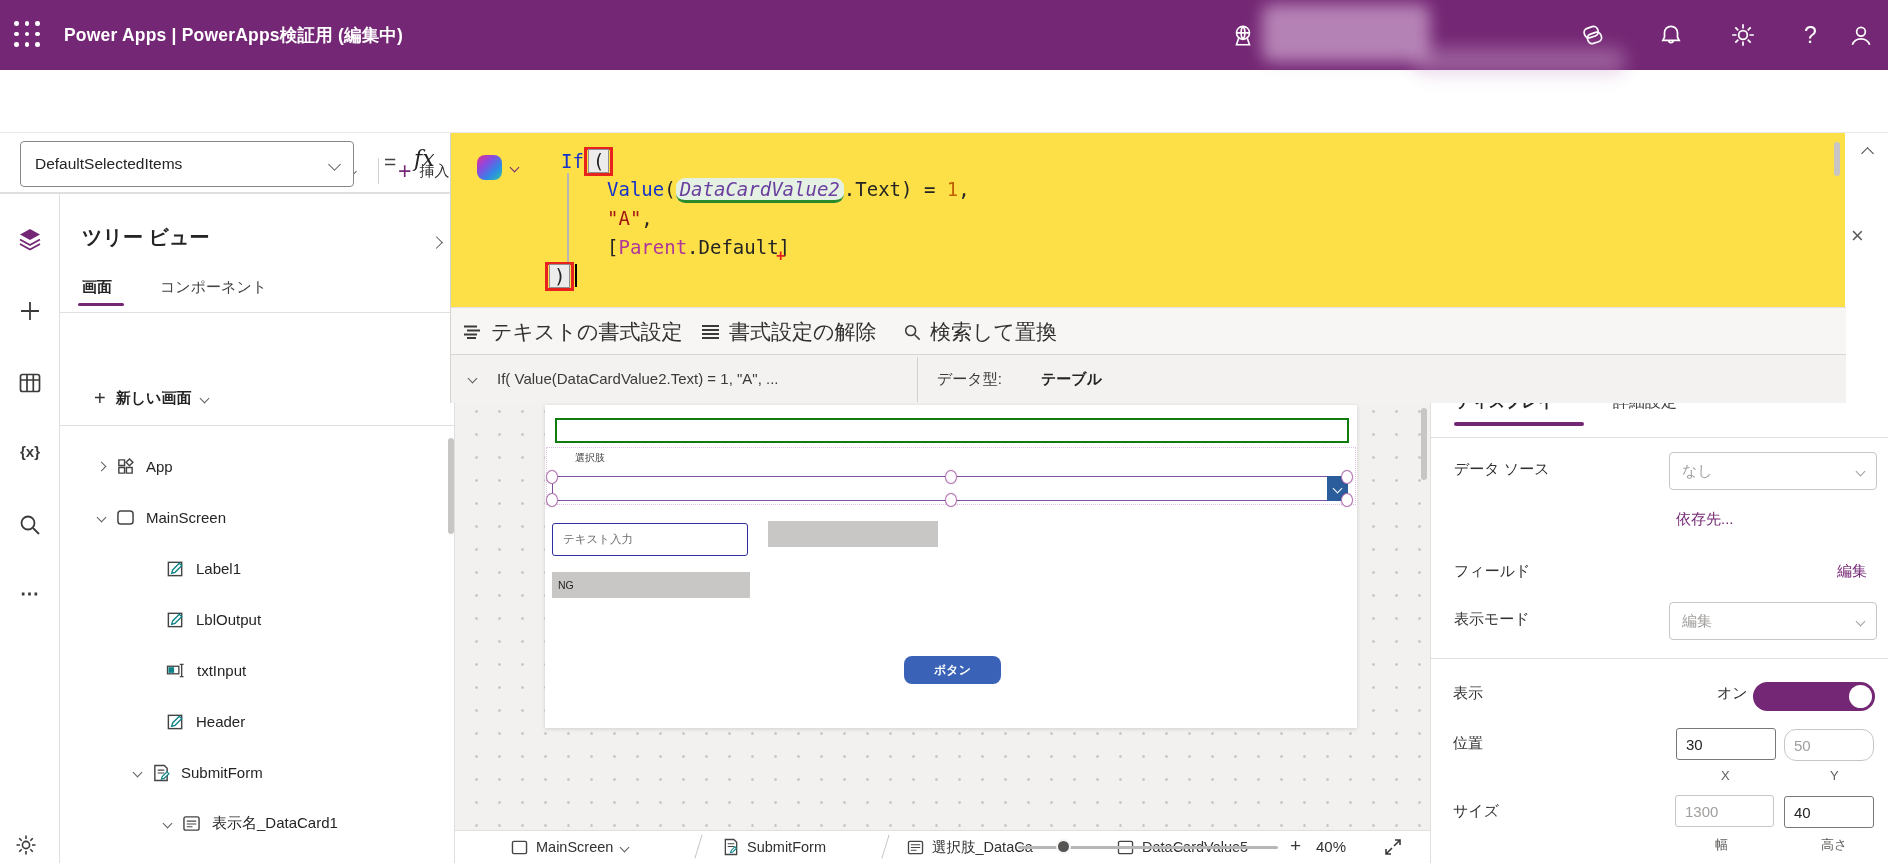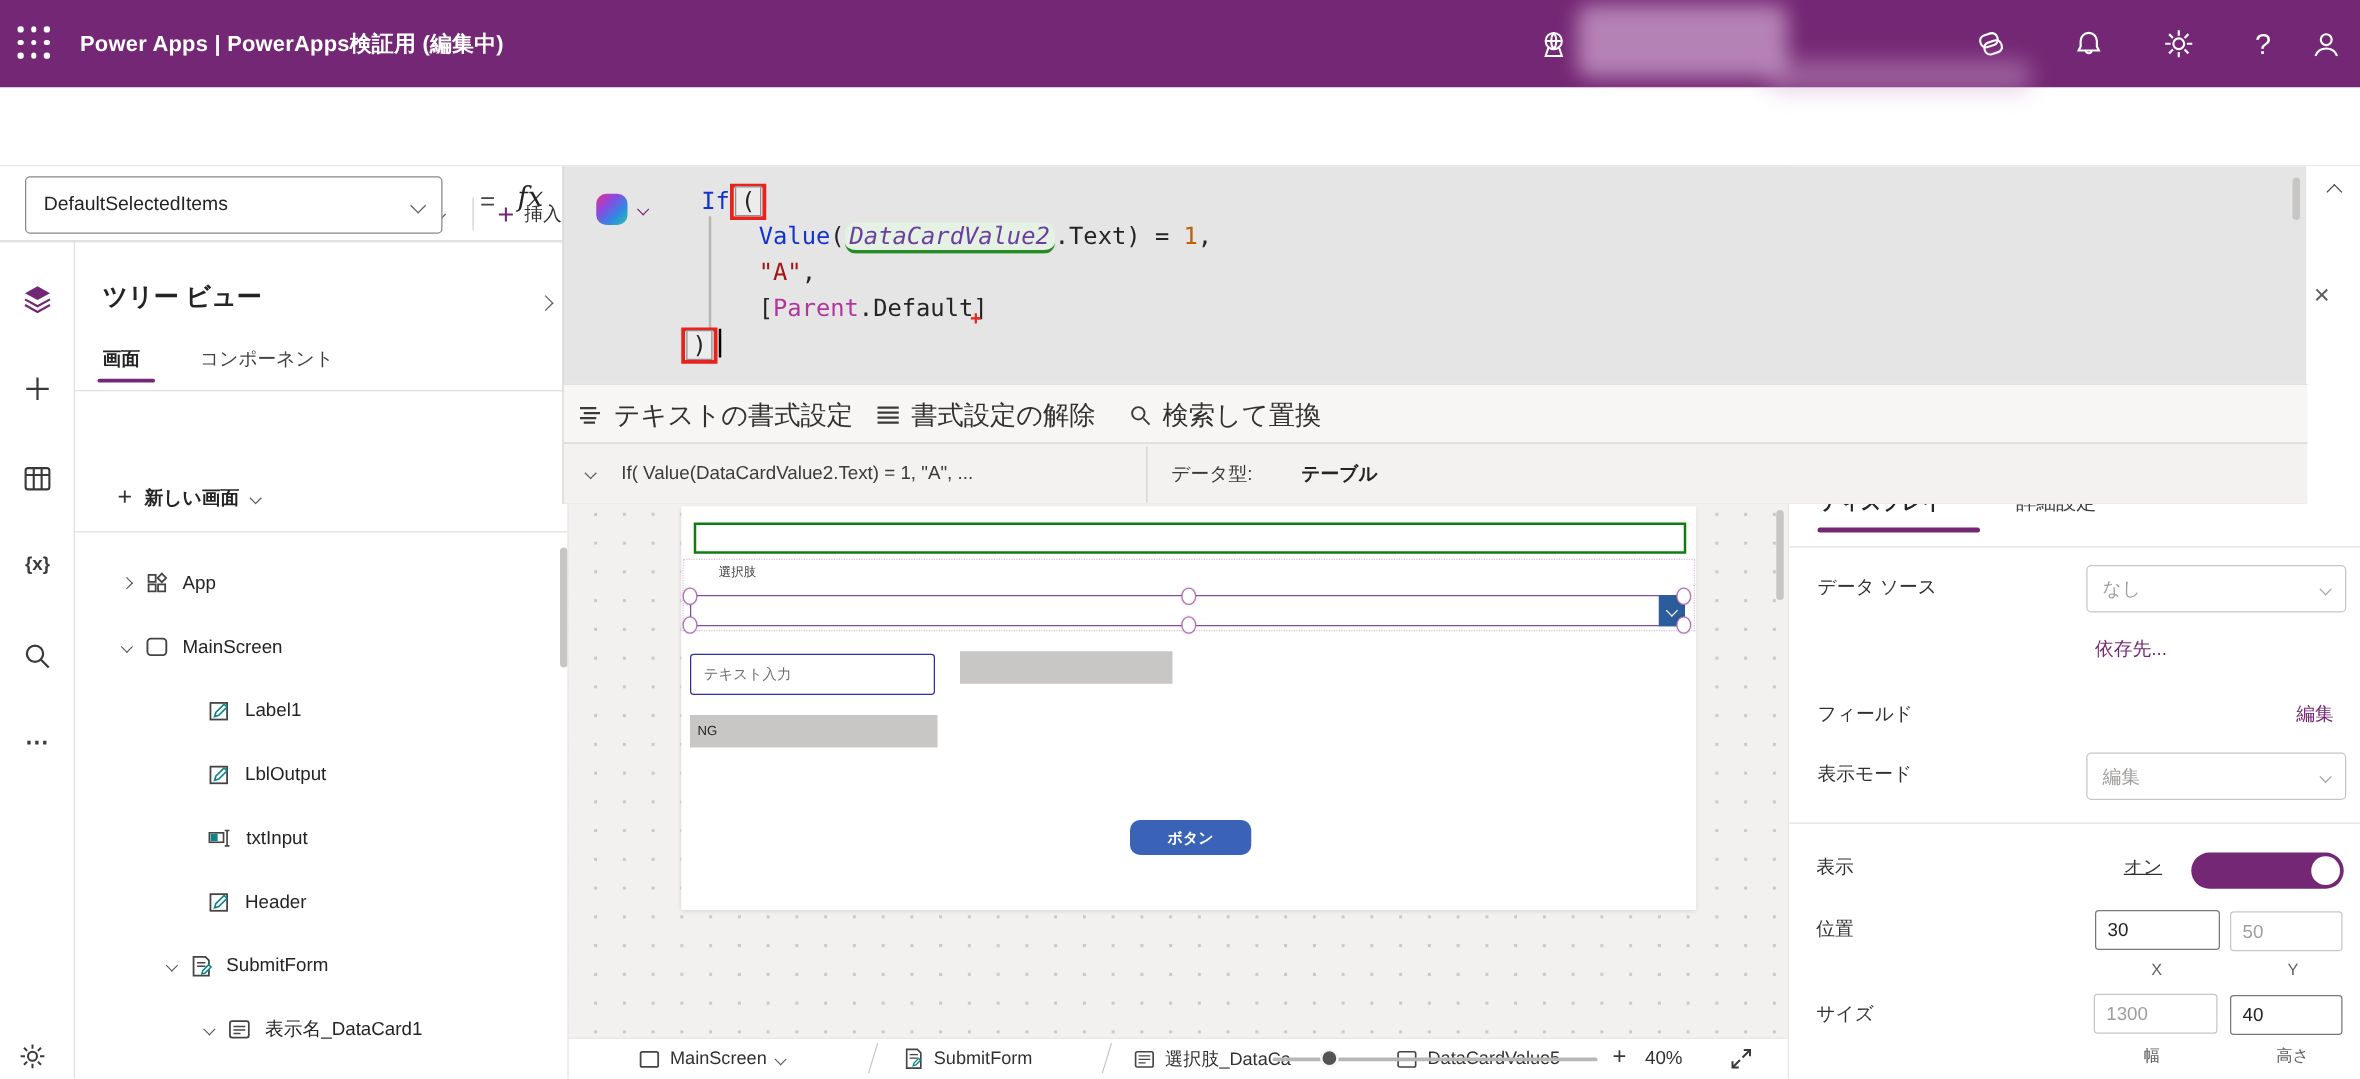--- a/index.html
+++ b/index.html
@@ -88,21 +88,21 @@
   .plink{font-size:15px;color:#742774;}
   .pdrop{width:208px;height:38px;border:1px solid #c8c6c4;border-radius:4px;box-sizing:border-box;display:flex;align-items:center;padding:0 12px;color:#a19f9d;font-size:15px;background:#fff;}
   .pdrop .chev{margin-left:auto;color:#a19f9d;}
   .pinput{height:32px;border-radius:3px;box-sizing:border-box;font-size:15px;padding:0 9px;display:flex;align-items:center;background:#fff;}
   .pen{border:1px solid #7a7874;color:#242424;}
   .pdis{border:1px solid #c8c6c4;color:#a19f9d;}
   .axlbl{font-size:13px;color:#605e5c;}
   #toggle{left:322px;top:549px;width:122px;height:29px;background:#742774;border-radius:15px;}
   #toggle i{position:absolute;right:3px;top:3px;width:23px;height:23px;background:#fff;border-radius:50%;}
   
-  #fx-overlay{left:450px;top:133px;width:1395px;height:270px;background:#e5e5e5;border-left:1px solid #d6d4d2;border-bottom:1px solid #d0cecb;box-sizing:border-box;z-index:20;}
+  #fx-overlay{left:450px;top:133px;width:1395px;height:270px;background:#fde047;border-left:1px solid #d6d4d2;border-bottom:1px solid #d0cecb;box-sizing:border-box;z-index:20;}
   #copilotBtn{left:26px;top:22px;display:flex;align-items:center;gap:9px;}
   #copilotIcon{width:25px;height:25px;border-radius:8px;background:linear-gradient(135deg,#e8308a 0%,#8a4ae0 35%,#2e8ae5 68%,#2fc2a5 100%);}
   #copilotBtn .chev{color:#742774;}
   .fline{position:absolute;font-family:"DejaVu Sans Mono",monospace;font-size:19px;line-height:26px;white-space:pre;color:#242424;}
   .tk-fn{color:#1433cc;}
   .tk-num{color:#c06000;}
   .tk-str{color:#a31515;}
   .tk-parent{color:#b0369b;}
   .pill{background:#e4f1e3;border-bottom:3px solid #2a8a2a;border-radius:9px;padding:0 4px;font-style:italic;color:#6b3fa0;}
   .redann{display:inline-block;border:3px solid #e8231d;padding:0 1px;line-height:1.2;}
@@ -438,28 +438,28 @@
     <span class="abs plink" style="left:406px;top:429px;">編集</span>
 
     <span class="abs plabel" style="left:23px;top:477px;">表示モード</span>
     <div class="abs pdrop" style="left:238px;top:469px;">
       <span>編集</span>
       <span class="chev sm"></span>
     </div>
     <div class="abs hrule" style="left:0;top:525px;width:458px;"></div>
 
     <span class="abs plabel" style="left:22px;top:551px;">表示</span>
-    <span class="abs plabel" style="left:268px;top:551px;text-decoration:underline;">オン</span>
+    <span class="abs plabel" style="left:286px;top:551px;">オン</span>
     <div id="toggle" class="abs">
         <i></i>
       </div>
 
     <span class="abs plabel" style="left:22px;top:601px;">位置</span>
     <div class="abs pinput pen" style="left:245px;top:595px;width:100px;">30</div>
-    <div class="abs pinput pdis" style="left:353px;top:596px;width:90px;">50</div>
+    <div class="abs pinput pdis" style="left:353px;top:596px;width:90px;border-radius:12px;">50</div>
     <span class="abs axlbl" style="left:290px;top:635px;">X</span>
     <span class="abs axlbl" style="left:399px;top:635px;">Y</span>
 
     <span class="abs plabel" style="left:22px;top:669px;">サイズ</span>
     <div class="abs pinput pdis" style="left:244px;top:662px;width:99px;">1300</div>
     <div class="abs pinput pen" style="left:353px;top:663px;width:90px;">40</div>
     <span class="abs axlbl" style="left:284px;top:703px;">幅</span>
     <span class="abs axlbl" style="left:390px;top:703px;">高さ</span>
   </div>
 

